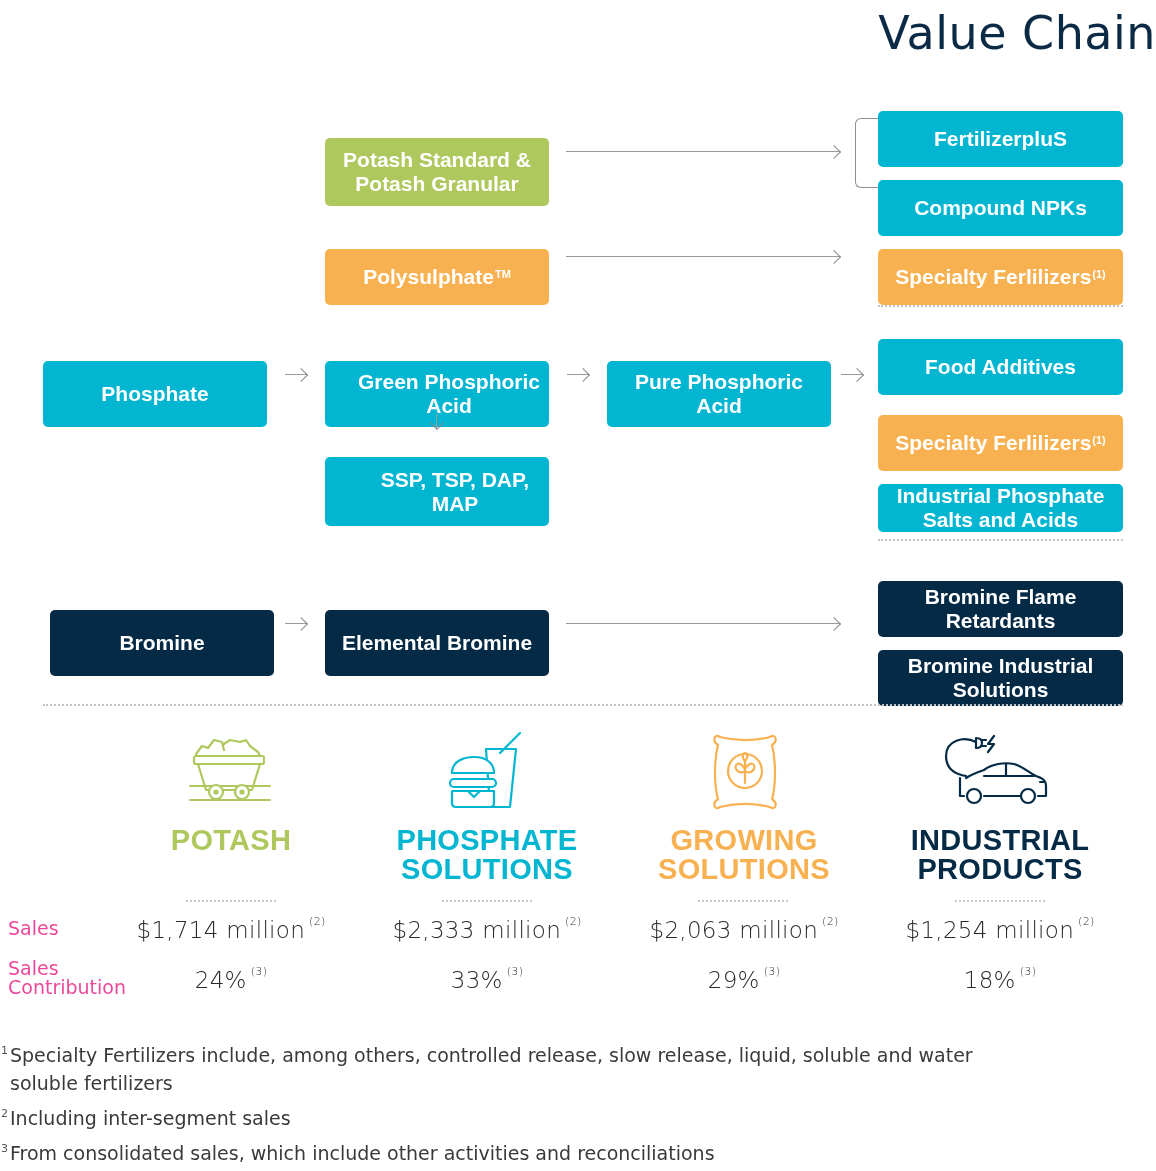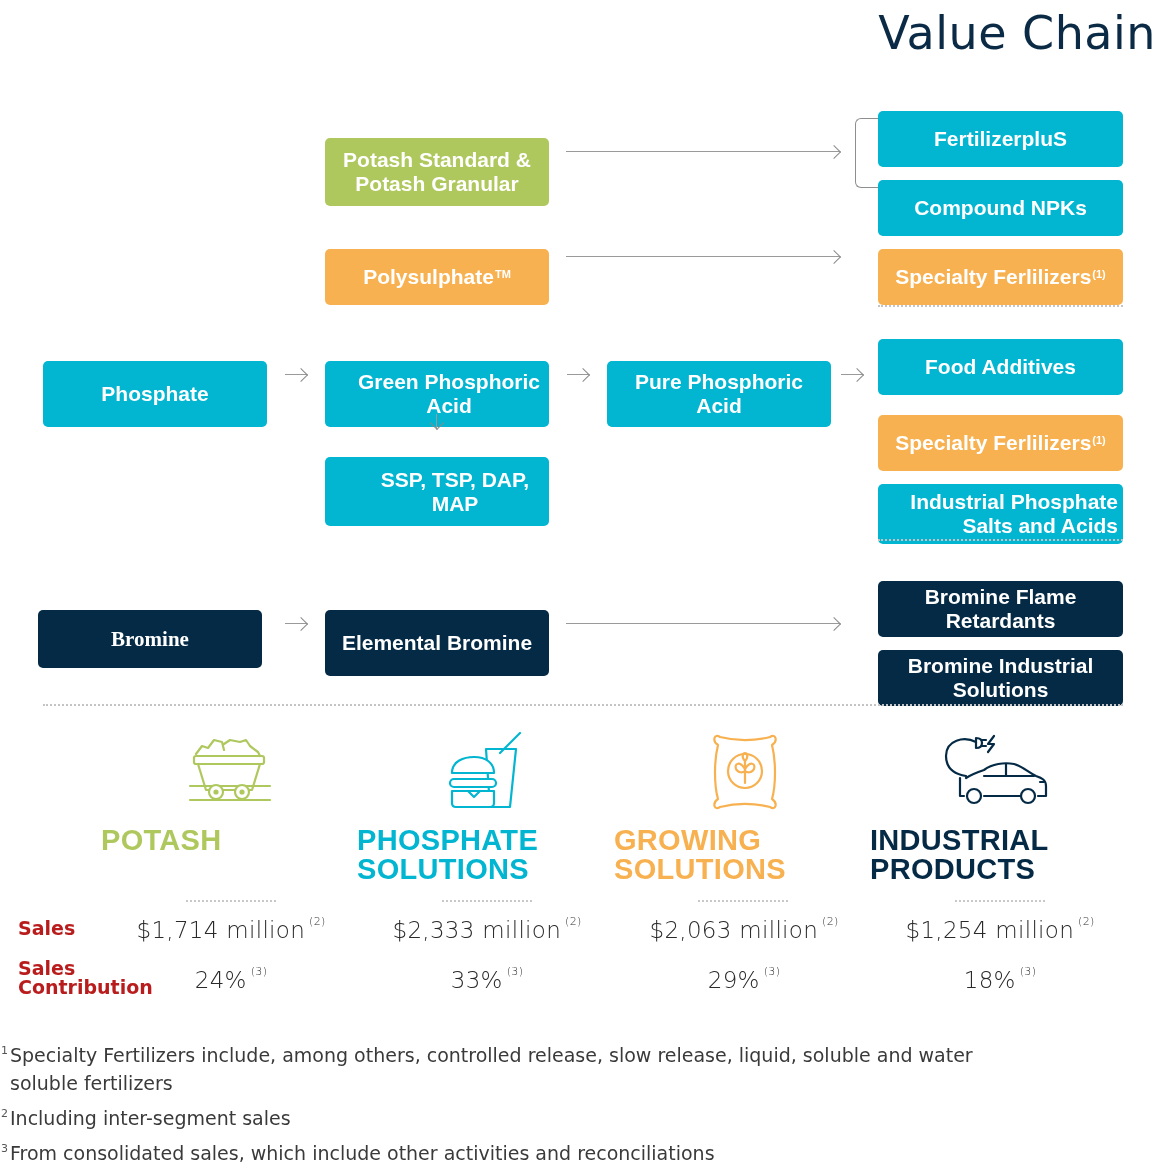--- a/index.html
+++ b/index.html
@@ -11,25 +11,25 @@
   .teal { background: #02b5d1; }
   .orange { background: #f8b150; }
   .navy { background: #052a45; }
   .hline { position: absolute; height: 1px; background: #9a9a9a; }
   .arrow-head { position: absolute; width: 9px; height: 9px; border-top: 1px solid #8a8a8a; border-right: 1px solid #8a8a8a; transform: rotate(45deg); }
   .arrow-head.down { transform: rotate(135deg); }
   .vline { position: absolute; width: 1px; background: #9a9a9a; }
   .dotted { position: absolute; height: 0; border-top: 2px dotted #c4c4c4; }
   .bracket { position: absolute; border: 1px solid #8e8e8e; border-right: none; border-radius: 6px 0 0 6px; }
   .seg-icon { position: absolute; }
-  .seg-name { position: absolute; width: 260px; text-align: left; font-weight: bold; font-size: 29px; line-height: 29px; letter-spacing: 0.3px; }
+  .seg-name { position: absolute; width: 260px; text-align: center; font-weight: bold; font-size: 29px; line-height: 29px; letter-spacing: 0.3px; }
   .seg-sep { position: absolute; width: 90px; border-top: 2px dotted #c8c8c8; }
   .seg-val { position: absolute; width: 260px; text-align: center; font-size: 23px; color: #2a2a2a; font-family: "DejaVu Sans", sans-serif; font-weight: 300; letter-spacing: 0.3px; }
   .seg-val sup { font-size: 11px; vertical-align: top; position: relative; top: -2px; margin-left: 4px; }
-  .row-label { position: absolute; left: 18px; font-size: 19px; color: #b91c1c; line-height: 19px; font-family: "DejaVu Sans", sans-serif; font-weight: 700; }
+  .row-label { position: absolute; left: 8px; font-size: 19px; color: #ec4899; line-height: 19px; font-family: "DejaVu Sans", sans-serif; font-weight: 400; }
   .footnote { position: absolute; left: 0; font-size: 20px; color: #333; line-height: 28px; width: 1120px; font-family: "DejaVu Sans", sans-serif; }
   .footnote .num { position: absolute; left: 1px; top: -4px; font-size: 11px; color: #555; }
   .footnote .txt { position: absolute; left: 10px; width: 1090px; font-size: 19px; color: #3a3a3a; }
 </style>
 </head>
 <body>
 
 <div class="title">Value Chain</div>
 
 <div class="box green" style="left:325px;top:118px;width:224px;height:68px;">
@@ -76,27 +76,27 @@
 </div>
 <div class="hline" style="left:841px;top:374px;width:22px;"></div>
 <div class="arrow-head" style="left:852px;top:370px;"></div>
 
 <div class="box teal" style="left:878px;top:319px;width:245px;height:56px;">
   <span>Food Additives</span>
 </div>
 <div class="box orange" style="left:878px;top:395px;width:245px;height:56px;">
   <span><span>Specialty Ferlilizers</span><sup>(1)</sup></span>
 </div>
-<div class="box teal" style="left:878px;top:464px;width:245px;height:60px;text-align:right;">
+<div class="box teal" style="left:878px;top:464px;width:245px;height:48px;">
   <span style="display:block;width:235px;">Industrial Phosphate Salts and Acids</span>
 </div>
 
 <div class="dotted" style="left:878px;top:539px;width:245px;"></div>
 
-<div class="box navy" style="left:38px;top:590px;width:224px;height:58px;font-family:Liberation Serif, serif;">
+<div class="box navy" style="left:50px;top:590px;width:224px;height:66px;">
   <span>Bromine</span>
 </div>
 <div class="hline" style="left:285px;top:623px;width:22px;"></div>
 <div class="arrow-head" style="left:296px;top:619px;"></div>
 <div class="box navy" style="left:325px;top:590px;width:224px;height:66px;">
   <span>Elemental Bromine</span>
 </div>
 <div class="hline" style="left:566px;top:623px;width:274px;"></div>
 <div class="arrow-head" style="left:829px;top:619px;"></div>
 <div class="box navy" style="left:878px;top:561px;width:245px;height:56px;">

